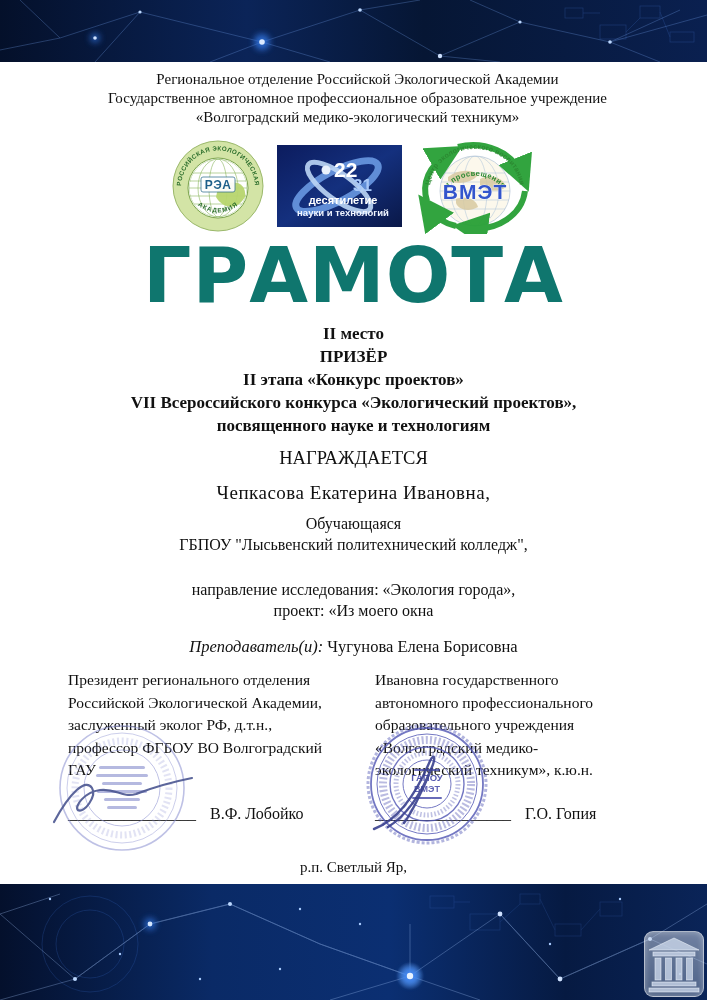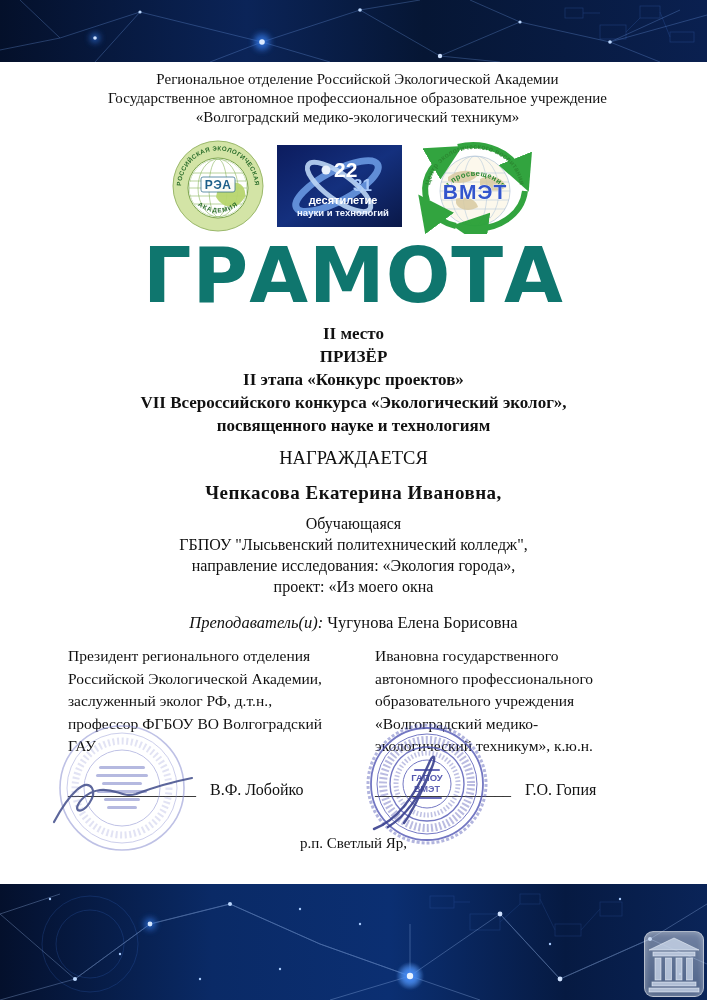--- a/index.html
+++ b/index.html
@@ -17,23 +17,23 @@
   .logos{display:flex;justify-content:center;align-items:center;gap:12px;margin-top:12px;height:94px;}
   .logos svg{font-family:"Liberation Sans",sans-serif;}
 
   .title{font-family:"DejaVu Sans",sans-serif;font-weight:bold;font-size:76px;line-height:86px;
          color:#0f766e;letter-spacing:1px;margin-top:0;}
 
   .award{margin-top:3px;}
   .award-line{font-weight:bold;font-size:17px;line-height:23px;}
 
   .awarded-label{margin-top:8px;font-size:18.5px;line-height:26px;}
-  .recipient-name{margin-top:8px;font-weight:bold;font-size:19px;line-height:28px;letter-spacing:.5px;text-align:center;}
+  .recipient-name{margin-top:8px;font-weight:normal;font-size:19px;line-height:28px;letter-spacing:.5px;text-align:center;}
   .role-block{margin-top:6px;font-size:16px;line-height:21px;}
-  .direction-block{margin-top:0;font-size:16px;line-height:21px;}
+  .direction-block{margin-top:24px;font-size:16px;line-height:21px;}
   .teacher-line{margin-top:14px;font-size:16.5px;line-height:24px;}
   .teacher-line .it{font-style:italic;}
 
   .sig-columns{display:flex;justify-content:space-between;text-align:left;
                padding:0 60px 0 68px;margin-top:10px;position:relative;z-index:1;}
   .sig-col{font-size:15.5px;line-height:22.5px;}
   .sig-col.left{width:302px;}
   .sig-col.right{width:272px;}
   .sig-row{margin-top:21px;font-size:16px;white-space:nowrap;}
   .sig-row .name{margin-left:10px;}
@@ -189,21 +189,21 @@
         <text x="61" y="60" text-anchor="middle" font-size="21" font-weight="bold" fill="#3355cc" stroke="#ffffff" stroke-width="0.7" paint-order="stroke" letter-spacing="1">ВМЭТ</text>
       </svg>
     </div>
 
     <div class="title">ГРАМОТА</div>
 
     <div class="award">
       <div class="award-line">II место</div>
       <div class="award-line">ПРИЗЁР</div>
       <div class="award-line">II этапа «Конкурс проектов»</div>
-      <div class="award-line">VII Всероссийского конкурса «Экологический эколог»,</div>
+      <div class="award-line">VII Всероссийского конкурса «Экологический проектов»,</div>
       <div class="award-line">посвященного науке и технологиям</div>
     </div>
 
     <div class="awarded-label">НАГРАЖДАЕТСЯ</div>
     <div class="recipient-name">Чепкасова Екатерина Ивановна,</div>
 
     <div class="role-block">
       <div>Обучающаяся</div>
       <div>ГБПОУ "Лысьвенский политехнический колледж",</div>
     </div>

